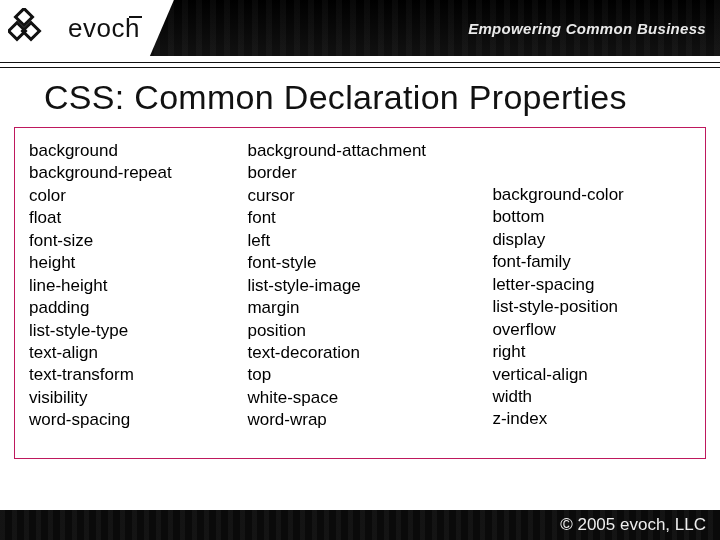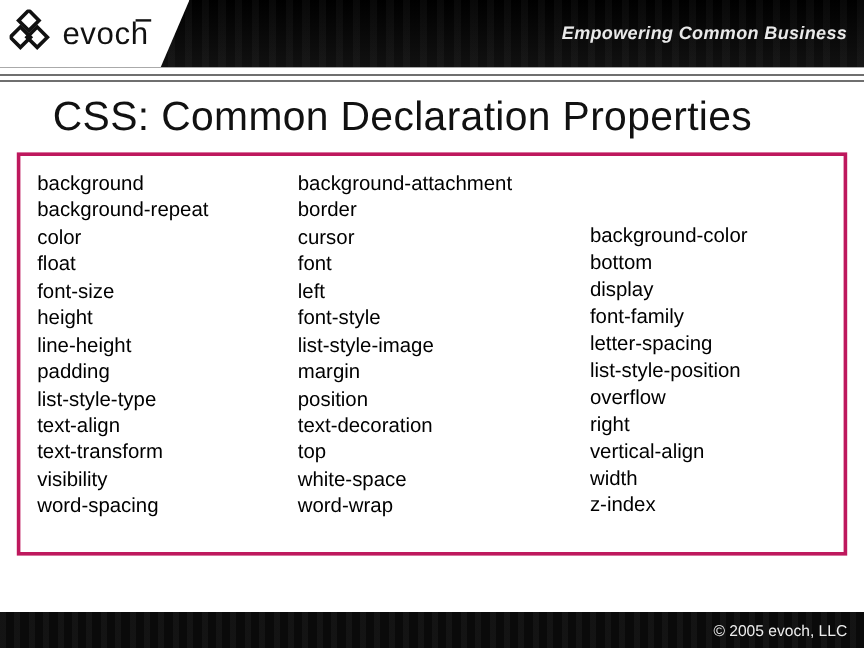--- a/index.html
+++ b/index.html
@@ -20,21 +20,21 @@
     position: relative;
     display: flex;
     align-items: center;
   }
   .logo-wrap {
     background: #fff;
     height: 56px;
     padding: 4px 34px 4px 8px;
     display: flex;
     align-items: center;
-    gap: 4px;
+    gap: 20px;
     clip-path: polygon(0 0, 100% 0, calc(100% - 24px) 100%, 0 100%);
   }
   .logo-mark svg { display: block; }
   .logo-type {
     font-size: 26px;
     font-weight: 400;
     color: #111;
     letter-spacing: 0.5px;
     position: relative;
   }
@@ -66,21 +66,21 @@
   .title {
     font-size: 34px;
     font-weight: 400;
     color: #111;
     padding: 10px 10px 6px 10px;
     letter-spacing: 0.3px;
     margin-left: 34px;
   }
   .content-box {
     margin: 4px 14px 0 14px;
-    border: 3px solid #be185d;
+    border: 1px solid #be185d;
     padding: 12px 14px 26px 14px;
     display: flex;
     gap: 0;
   }
   .col {
     flex: 1 1 0;
     font-size: 17px;
     line-height: 1.32;
     color: #000;
   }
@@ -95,21 +95,21 @@
     background: #0a0a0a;
     background-image:
       repeating-linear-gradient(90deg, rgba(255,255,255,0.04) 0 5px, rgba(255,255,255,0.0) 5px 12px);
     display: flex;
     align-items: center;
     justify-content: flex-end;
     padding-right: 14px;
   }
   .copyright {
     color: #eee;
-    font-size: 13px;
+    font-size: 17px;
     text-align: right;
   }
 </style>
 </head>
 <body>
 
 <div class="header-band">
   <div class="logo-wrap">
     <span class="logo-mark">
       <svg width="40" height="40" viewBox="0 0 40 40">

